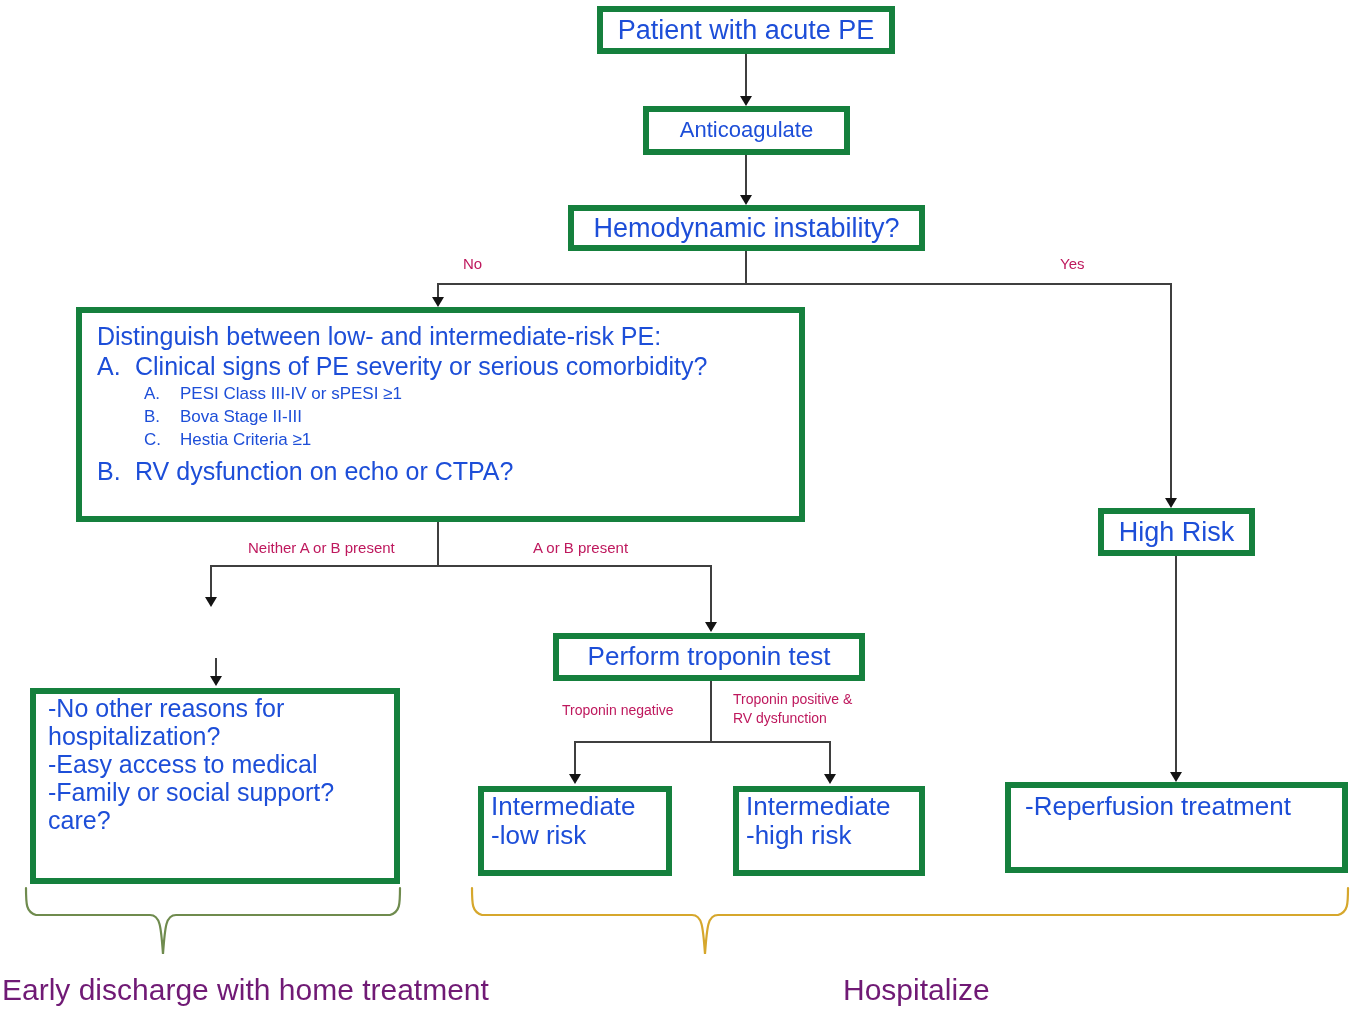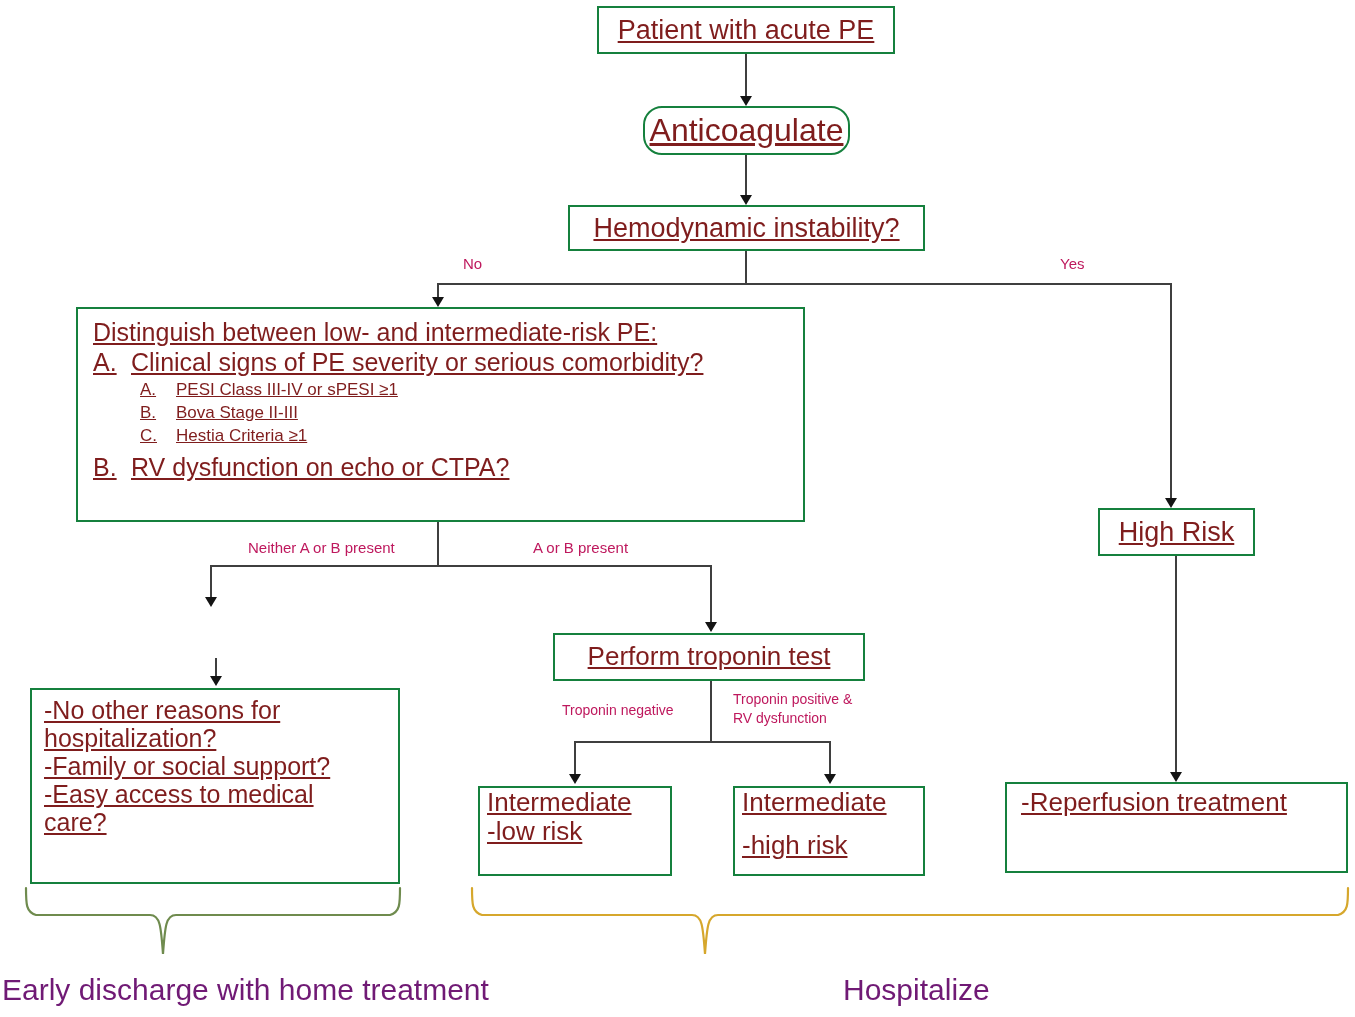--- a/index.html
+++ b/index.html
@@ -16,52 +16,51 @@
     position: relative;
     width: 1355px;
     height: 1017px;
     background: #ffffff;
     overflow: hidden;
   }
   
   .node {
     position: absolute;
     box-sizing: border-box;
-    border: 2px solid #15803d;
+    border: 6px solid #15803d;
     background: #ffffff;
     display: flex;
     align-items: center;
     justify-content: center;
     text-align: center;
     line-height: 1.12;
-    color: #7f1d1d;
-    text-decoration: underline;
+    color: #1d4ed8;
   }
   .node.left-align {
     justify-content: flex-start;
     text-align: left;
   }
   .node.top-align {
     align-items: center;
   }
 
   #n-patient   { left:597px; top:6px;    width:298px; height:48px;  font-size:27px; }
-  #n-anticoag  { left:643px; top:106px;  width:207px; height:49px;  font-size:32px;border-radius:19px; }
+  #n-anticoag  { left:643px; top:106px;  width:207px; height:49px;  font-size:22px; }
   #n-hemo      { left:568px; top:205px;  width:357px; height:46px;  font-size:27px; }
   #n-distinguish {
     left:76px; top:307px; width:729px; height:215px;
     padding:9px 0 0 14px;
     flex-direction:column;
   }
   #n-highrisk  { left:1098px; top:508px; width:157px; height:48px;  font-size:27px; }
   #n-lowrisk   { left:148px;  top:608px; width:135px; height:50px;  font-size:25px; }
   #n-troponin  { left:553px;  top:633px; width:312px; height:48px;  font-size:26px; }
   #n-homecrit  {
     left:30px; top:688px; width:370px; height:196px;
-    padding:6px 0 0 12px; font-size:25px; flex-direction:column;
+    padding:0 0 0 12px; font-size:25px; flex-direction:column;
   }
   #n-intlow    { left:478px;  top:786px; width:194px; height:90px; font-size:26px; flex-direction:column; }
   #n-inthigh   { left:733px;  top:786px; width:192px; height:90px; font-size:26px; flex-direction:column; }
   #n-reperf    { left:1005px; top:782px; width:343px; height:91px; font-size:26px;
                  padding:4px 0 0 14px; flex-direction:column; }
 
   
   .dist-head   { font-size:25px; margin:0 0 2px 2px; }
   .dist-l1     { font-size:25px; display:flex; margin:0 0 2px 2px; }
   .dist-l1 .mk { width:38px; flex:none; }
@@ -157,33 +156,33 @@
   </div>
 
 
   <div class="node" id="n-troponin">
     <span>Perform troponin test</span>
   </div>
 
   <div class="node left-align top-align" id="n-homecrit">
     <div class="line-item">-No other reasons for</div>
     <div class="line-item">hospitalization?</div>
+    <div class="line-item">-Easy access to medical</div>
     <div class="line-item">-Family or social support?</div>
-    <div class="line-item">-Easy access to medical</div>
     <div class="line-item">care?</div>
   </div>
 
   <div class="node left-align" id="n-intlow">
     <div class="line-item" style="padding-left:14px;">Intermediate</div>
     <div class="line-item" style="padding-left:14px;">-low risk</div>
   </div>
 
   <div class="node left-align" id="n-inthigh">
     <div class="line-item" style="padding-left:14px;">Intermediate</div>
-    <div class="line-item" style="padding-left:14px;margin-top:14px;">-high risk</div>
+    <div class="line-item" style="padding-left:14px;">-high risk</div>
   </div>
 
   <div class="node left-align" id="n-reperf">
     <div class="line-item">-Reperfusion treatment</div>
   </div>
 
   <div class="vline" style="left:745px; top:54px; height:44px;"></div>
   <div class="arrowhead" style="left:740px; top:96px;"></div>
 
   <div class="vline" style="left:745px; top:155px; height:42px;"></div>

